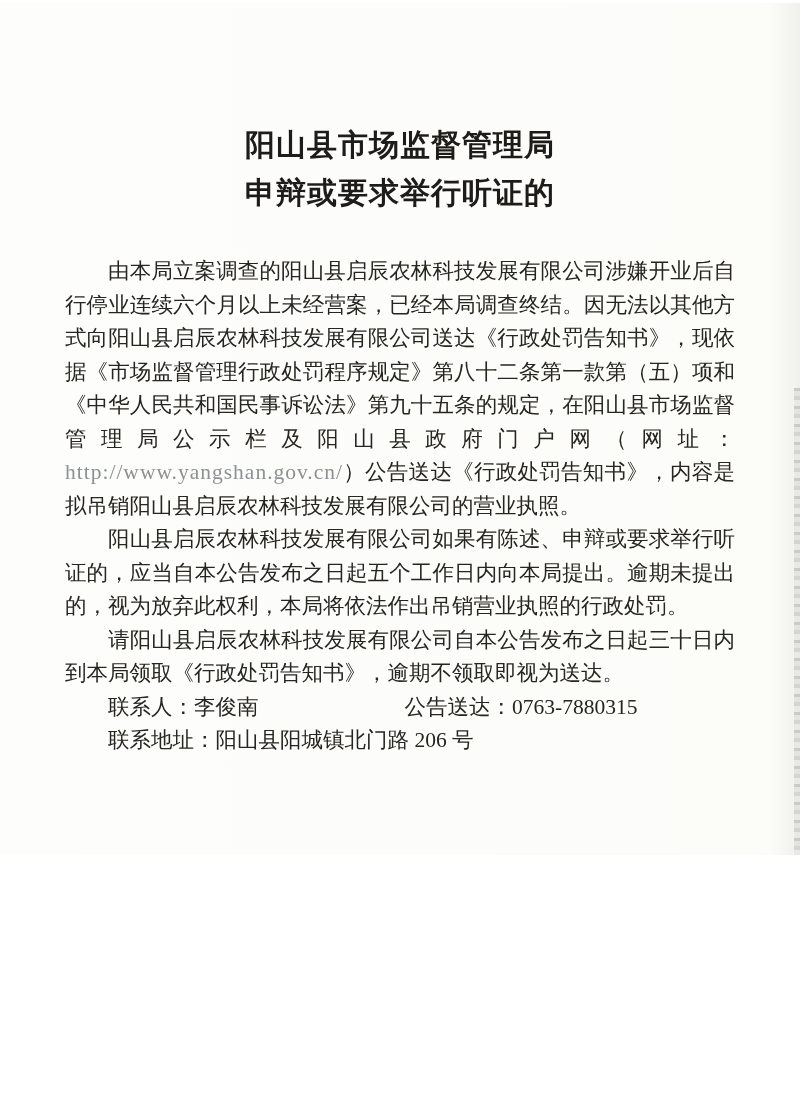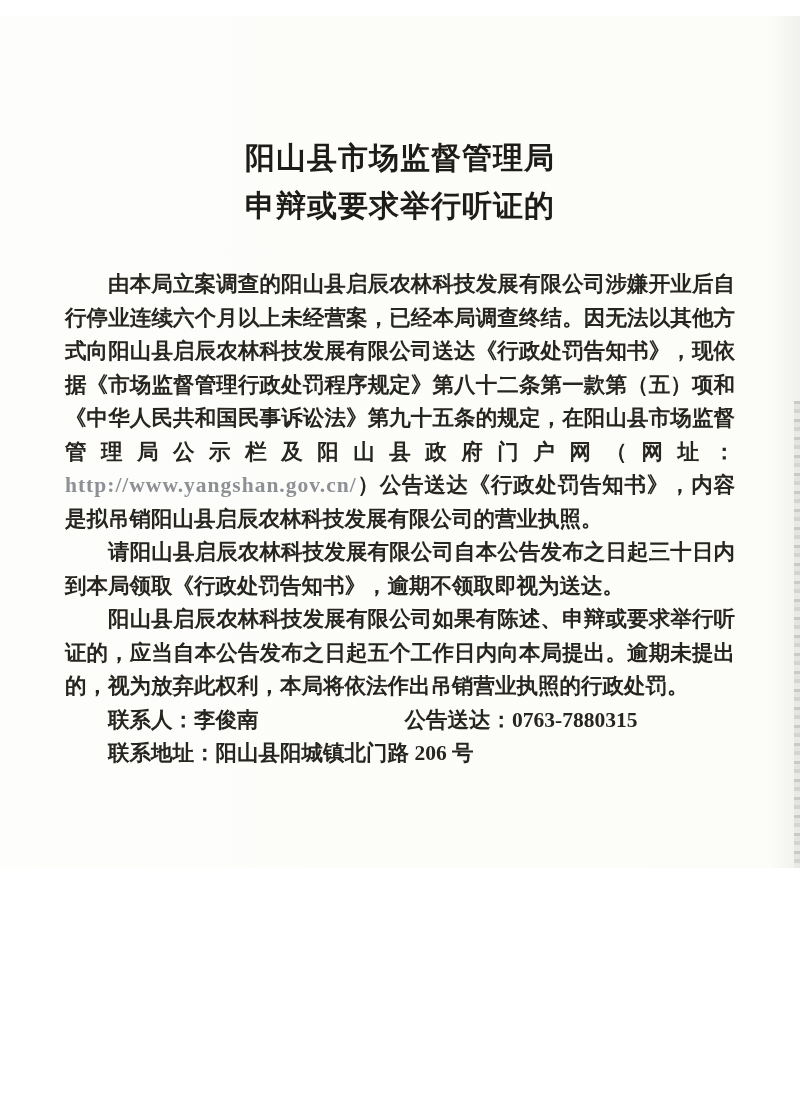--- a/index.html
+++ b/index.html
@@ -1,20 +1,20 @@
 <!DOCTYPE html>
 <html><head>
 <meta charset="utf-8">
 <style>
   html,body { margin:0; padding:0; }
   .page {
     position: relative;
     width: 800px;
     height: 852px;
-    margin: 16px auto;
+    margin: 3px auto;
     background: linear-gradient(90deg, #fdfdfb 0%, #fcfcf9 96%, #f0f0ec 100%);
     font-family: "Liberation Serif", "DejaVu Serif", serif;
     color: #27251f;
     overflow: hidden;
   }
   .title-block { padding-top: 118px; text-align: center; }
   .title-line {
     font-family: "Liberation Sans", "DejaVu Sans", sans-serif;
     font-weight: 700;
     font-size: 30px;
@@ -22,21 +22,21 @@
     letter-spacing: 1px;
     color: #1e1c18;
   }
   .doc-body {
     margin: 38px 65px 0 65px;
     font-size: 21.5px;
     line-height: 33.5px;
     text-align: justify;
   }
   .doc-body p { margin: 0; }
-  .indent { text-indent: 2em; font-weight: bold; }
+  .indent { text-indent: 2em; }
   .url-text {
     color: #8d9196;
     letter-spacing: 1px;
   }
   .contact-line .phone-group { margin-left: 146px; }
   .attachment-line { margin-top: 33.5px; }
   .signature-block {
     position: absolute;
     left: 430px;
     top: 920px;
@@ -87,23 +87,23 @@
 
   <div class="title-block">
     <div class="title-line">阳山县市场监督管理局</div>
     <div class="title-line">申辩或要求举行听证的</div>
   </div>
 
   <div class="doc-body">
 
     <p class="indent"><span>由本局立案调查的阳山县启辰农林科技发展有限公司涉嫌开业后自行停业连续六个月以上未经营案，已经本局调查终结。因无法以其他方式向阳山县启辰农林科技发展有限公司送达《行政处罚告知书》，现依据《市场监督管理行政处罚程序规定》第八十二条第一款第（五）项和《中华人民共和国民事诉讼法》第九十五条的规定，在阳山县市场监督管理局公示栏及阳山县政府门户网（网址：</span><span class="url-text">http://www.yangshan.gov.cn/</span><span>）公告送达《行政处罚告知书》，内容是拟吊销阳山县启辰农林科技发展有限公司的营业执照。</span></p>
 
+    <p class="indent">阳山县启辰农林科技发展有限公司如果有陈述、申辩或要求举行听证的，应当自本公告发布之日起五个工作日内向本局提出。逾期未提出的，视为放弃此权利，本局将依法作出吊销营业执照的行政处罚。</p>
+
     <p class="indent">请阳山县启辰农林科技发展有限公司自本公告发布之日起三十日内到本局领取《行政处罚告知书》，逾期不领取即视为送达。</p>
-
-    <p class="indent">阳山县启辰农林科技发展有限公司如果有陈述、申辩或要求举行听证的，应当自本公告发布之日起五个工作日内向本局提出。逾期未提出的，视为放弃此权利，本局将依法作出吊销营业执照的行政处罚。</p>
 
     <p class="indent contact-line"><span>联系人：</span><span>李俊南</span><span class="phone-group"><span>公告送达：</span><span>0763-7880315</span></span></p>
 
     <p class="indent"><span>联系地址：</span><span>阳山县阳城镇北门路 206 号</span></p>
 
   </div>
 
   <div class="signature-block">
     <div>阳山县市场监督管理局</div>
   </div>

